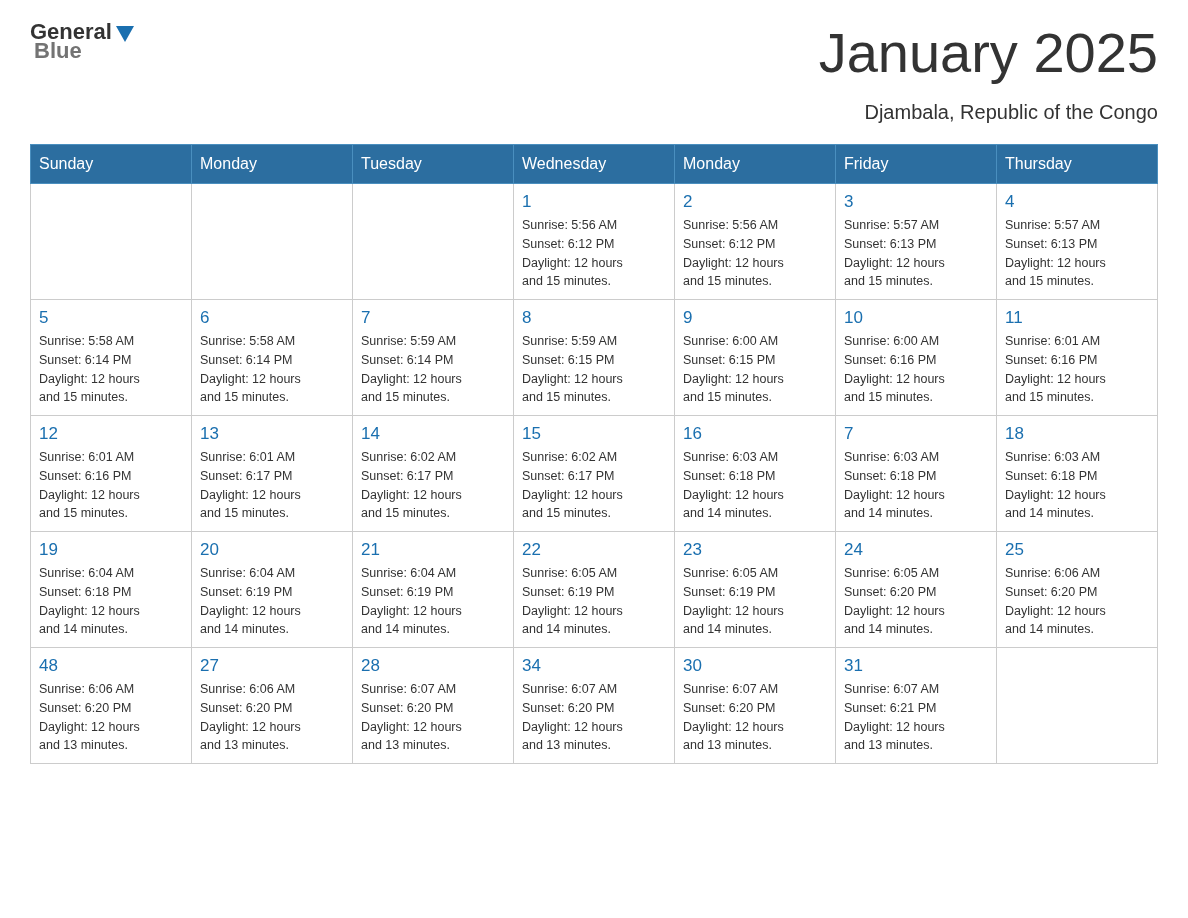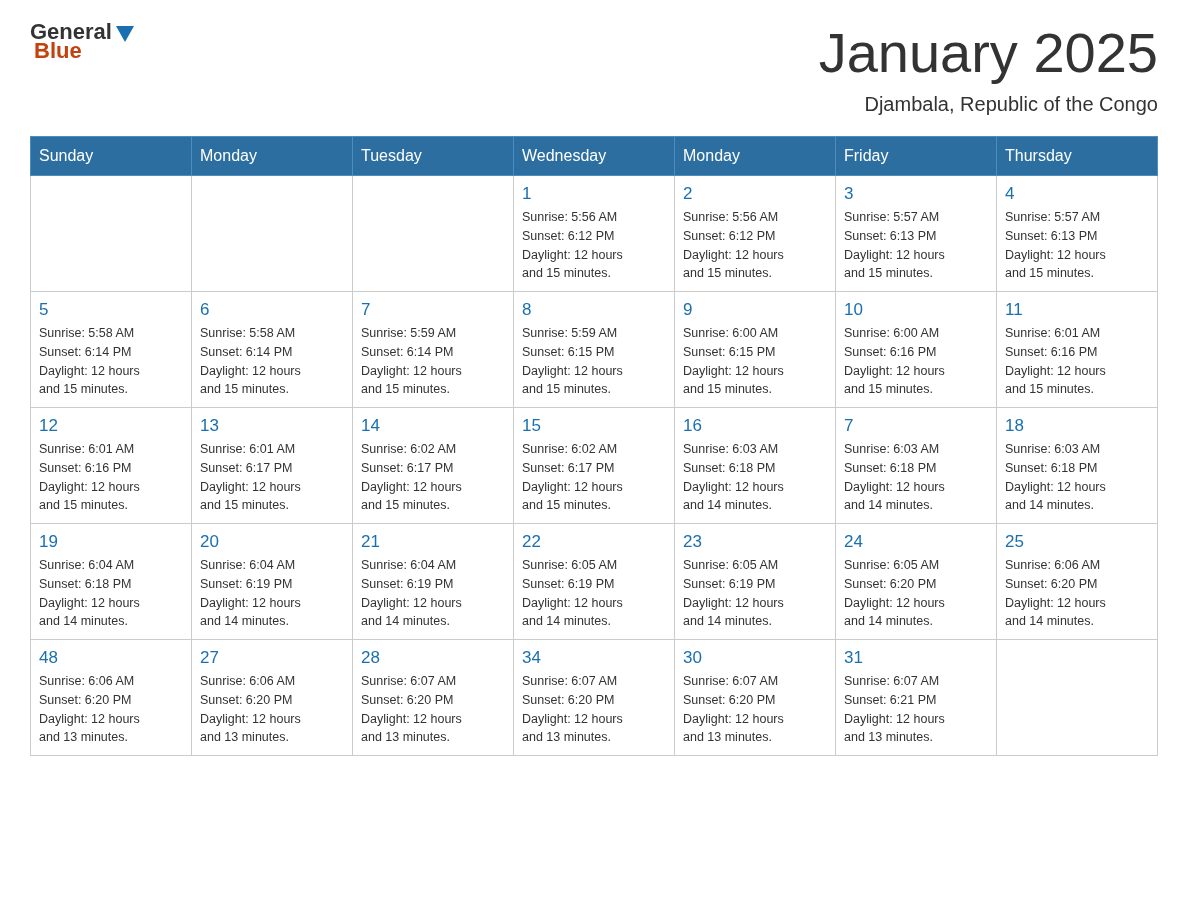--- a/index.html
+++ b/index.html
@@ -22,34 +22,34 @@
       gap: 4px;
     }
     .logo-text-general {
       font-size: 22px;
       font-weight: bold;
       color: #333;
     }
     .logo-text-blue {
       font-size: 22px;
       font-weight: bold;
-      color: #c2410c;
+      color: #737373;
     }
     .title-section {
       text-align: right;
     }
     .month-title {
       font-size: 56px;
       color: #333;
       font-weight: normal;
     }
     .location-title {
       font-size: 20px;
       color: #333;
-      margin-top: 8px;
+      margin-top: 16px;
     }
     .calendar {
       width: 100%;
       border-collapse: collapse;
       border: 1px solid #ccc;
       padding-left: 46px;
     }
     .calendar th {
       background-color: #2c6ea0;
       color: #fff;

